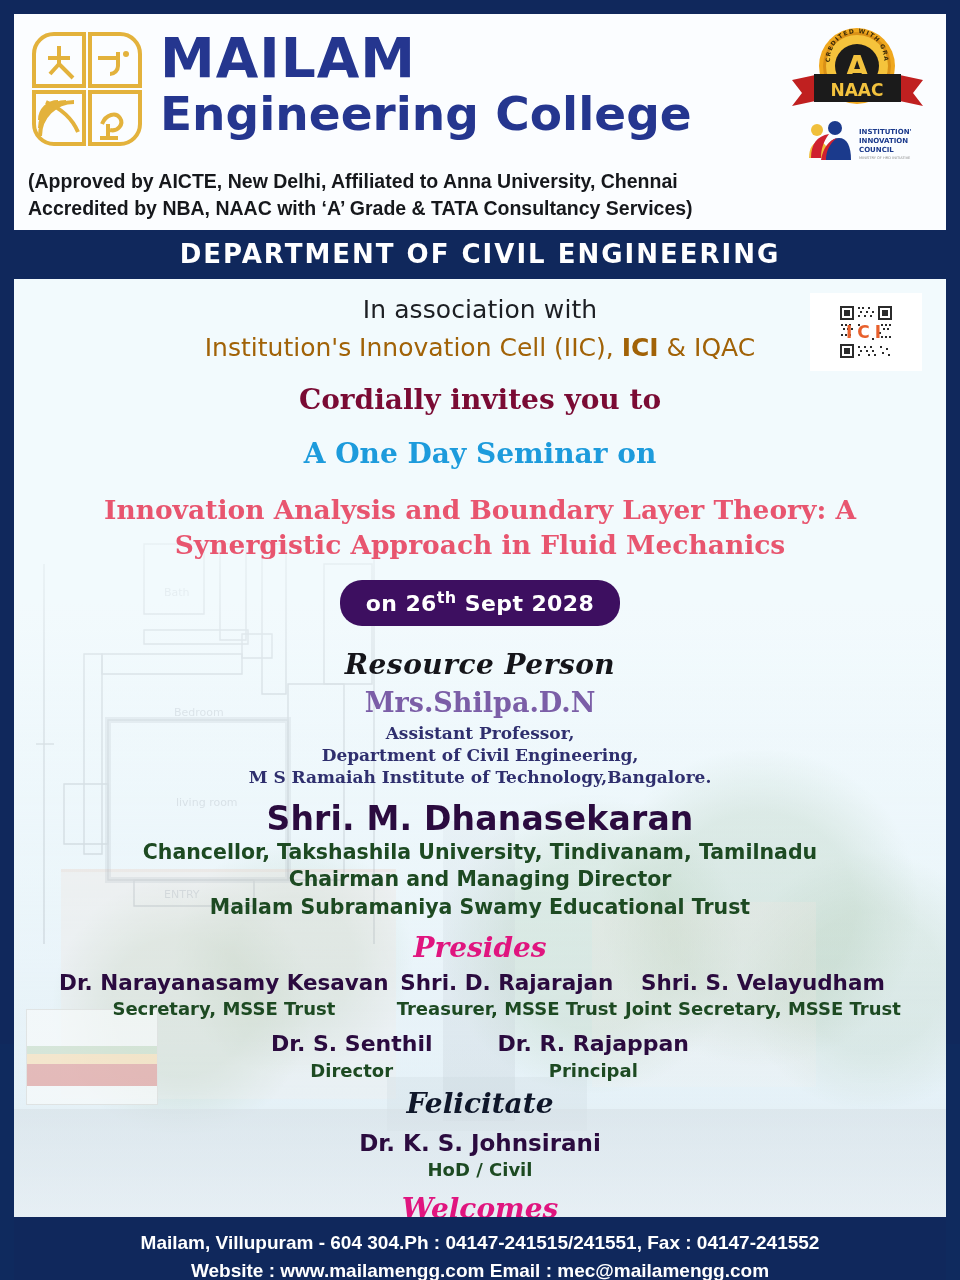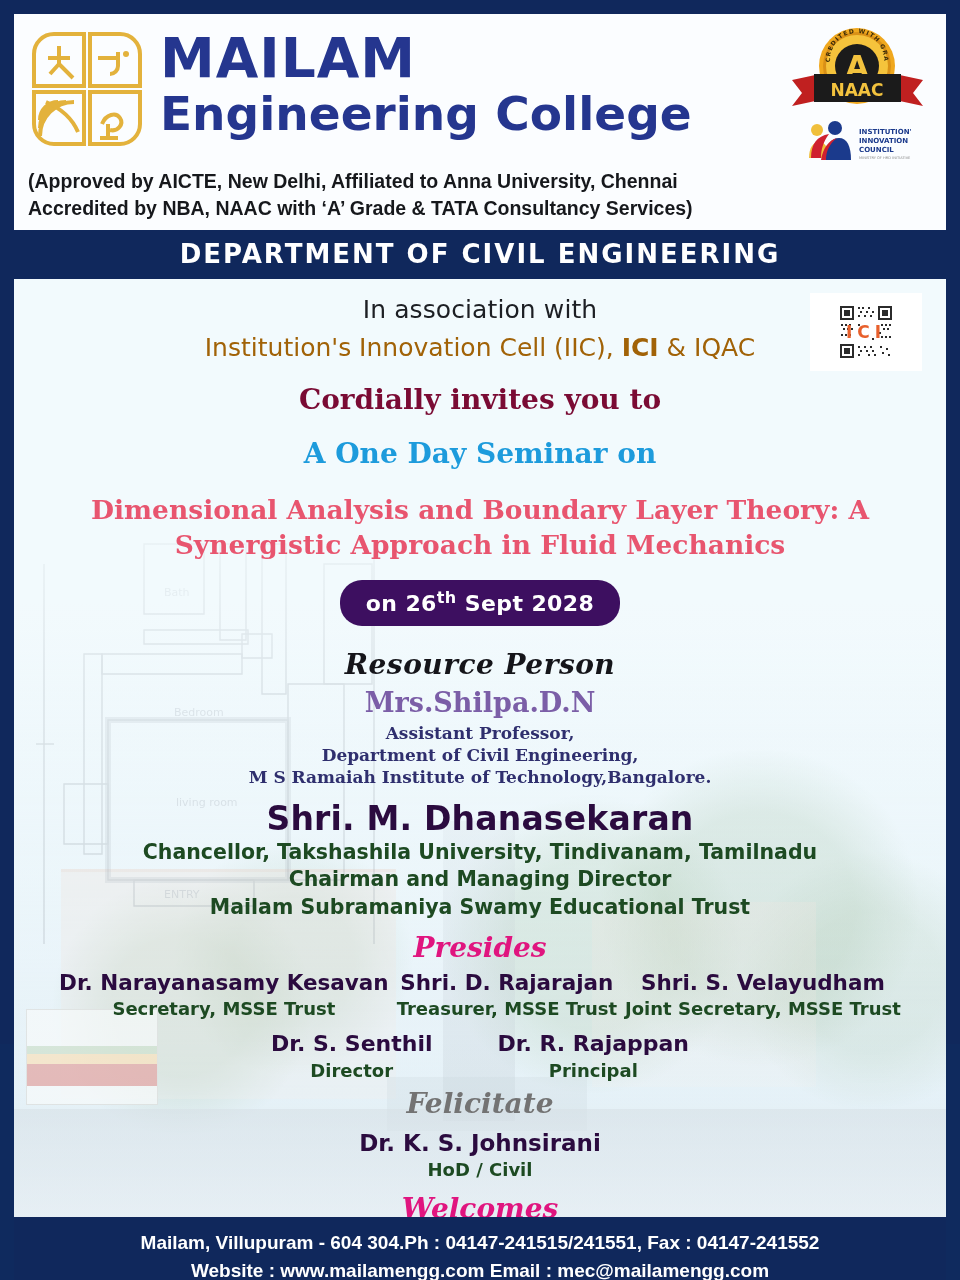--- a/index.html
+++ b/index.html
@@ -193,21 +193,21 @@
     font-weight:bold; font-size:33px; color:#2b0b3f;
     margin-top:10px; letter-spacing:.2px;
   }
   .chief-sub{
     font-family:"DejaVu Sans", sans-serif;
     font-weight:bold; font-size:20.5px; color:#1d4a22;
     line-height:1.34; margin-top:1px;
   }
 
   .presides{ font-size:28px; color:#e0157f; margin-top:10px; }
-  .felicitate{ font-size:28px; color:#737373; margin-top:6px; }
+  .felicitate{ font-size:28px; color:#0f172a; margin-top:6px; }
   .welcomes{ font-size:28px; color:#e0157f; margin-top:12px; }
 
   .row3{
     display:flex; justify-content:center; gap:8px;
     margin-top:6px; padding:0 36px;
   }
   .row2{
     display:flex; justify-content:center; gap:65px;
     margin-top:12px;
   }
@@ -431,21 +431,21 @@
       </div>
     </div>
 
     <div class="content">
 
       <div class="assoc1">In association with</div>
       <div class="assoc2"><span>Institution's Innovation Cell (IIC), </span><span class="ici">ICI</span><span> &amp; IQAC</span></div>
 
       <div class="cordially">Cordially invites you to</div>
       <div class="seminar">A One Day Seminar on</div>
-      <div class="topic">Dimensional Analysis and Boundary Layer Theory: A Synergistic Approach in Fluid Mechanics</div>
+      <div class="topic">Innovation Analysis and Boundary Layer Theory: A Synergistic Approach in Fluid Mechanics</div>
 
       <div class="date-wrap">
         <div class="date-badge"><span>on 26</span><sup>th</sup><span> Sept 2028</span></div>
       </div>
 
       <div class="script resource-label">Resource Person</div>
       <div class="rp-name">Mrs.Shilpa.D.N</div>
       <div class="rp-sub">
         <div>Assistant Professor,</div>
         <div>Department of Civil Engineering,</div>

